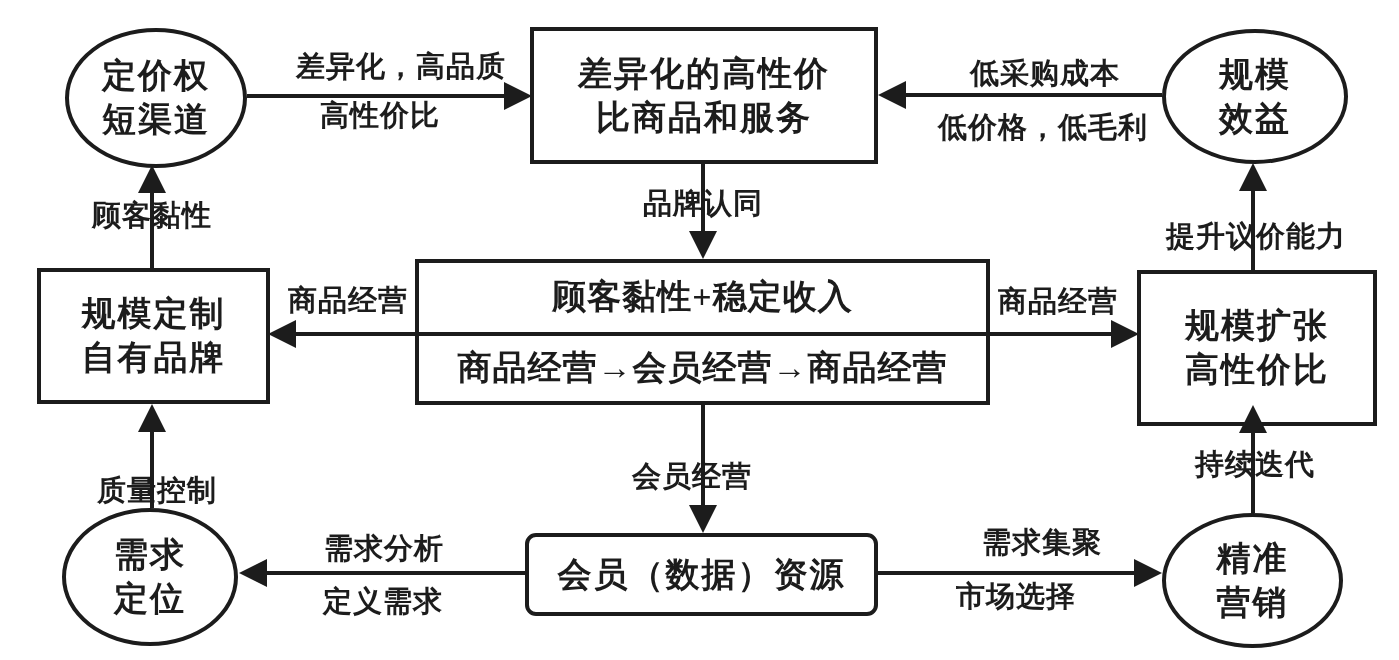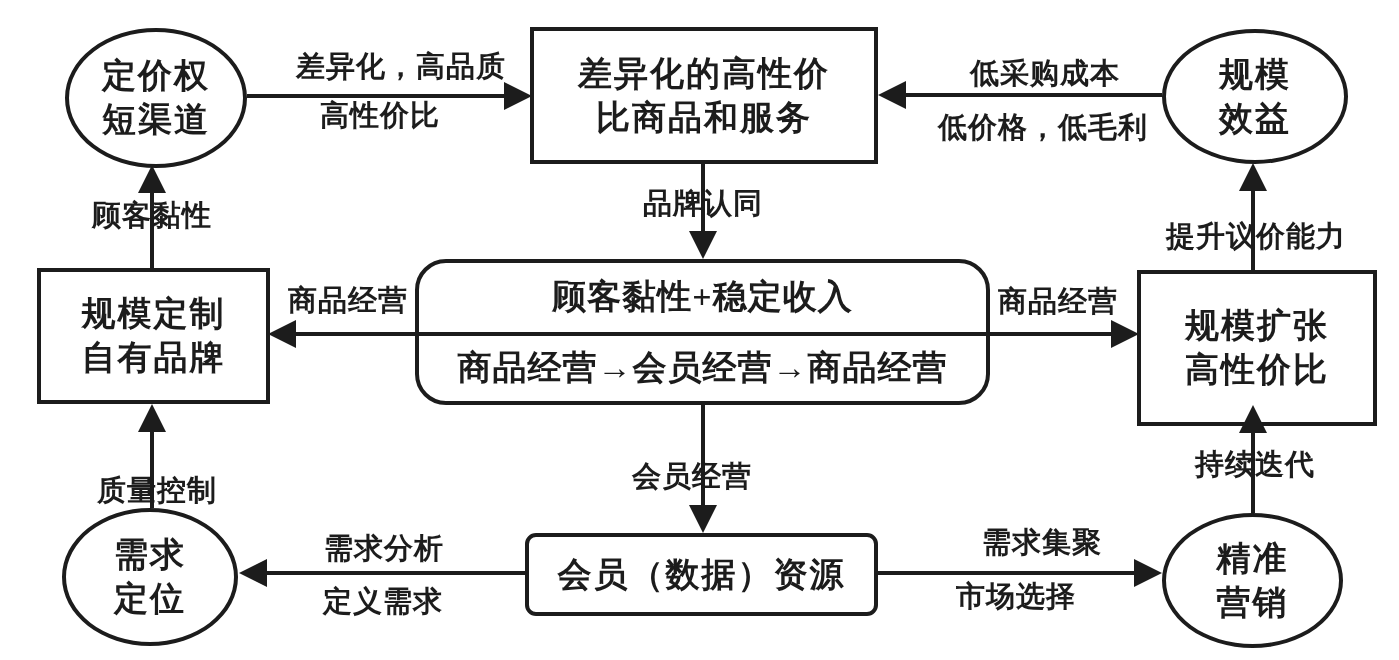--- a/index.html
+++ b/index.html
@@ -40,21 +40,21 @@
     font-weight:bold;
     font-size:29px;
     z-index:3;
     letter-spacing:1px;
   }
   
   #n-pricing   {left:65px;  top:28px;  width:182px; height:140px;}
   #n-products  {left:530px; top:27px;  width:348px; height:137px;}
   #n-scale     {left:1162px;top:29px;  width:186px; height:135px;}
   #n-custom    {left:37px;  top:268px; width:233px; height:136px;}
-  #n-core      {left:415px; top:259px; width:575px; height:146px;border-radius:31px;}
+  #n-core      {left:415px; top:259px; width:575px; height:146px;}
   #n-expand    {left:1137px;top:270px; width:240px; height:156px;}
   #n-demand    {left:62px;  top:508px; width:176px; height:138px;}
   #n-member    {left:525px; top:533px; width:353px; height:83px;border-radius:11px;}
   #n-marketing {left:1162px;top:513px; width:181px; height:135px;}
   
   #l-diff-top    {left:388px; top:67px;margin-left:13px;}
   #l-diff-bottom {left:380px; top:116px;}
   #l-cost-top    {left:1045px;top:74px;}
   #l-cost-bottom {left:1043px;top:128px;}
   #l-brand       {left:703px; top:204px;}

